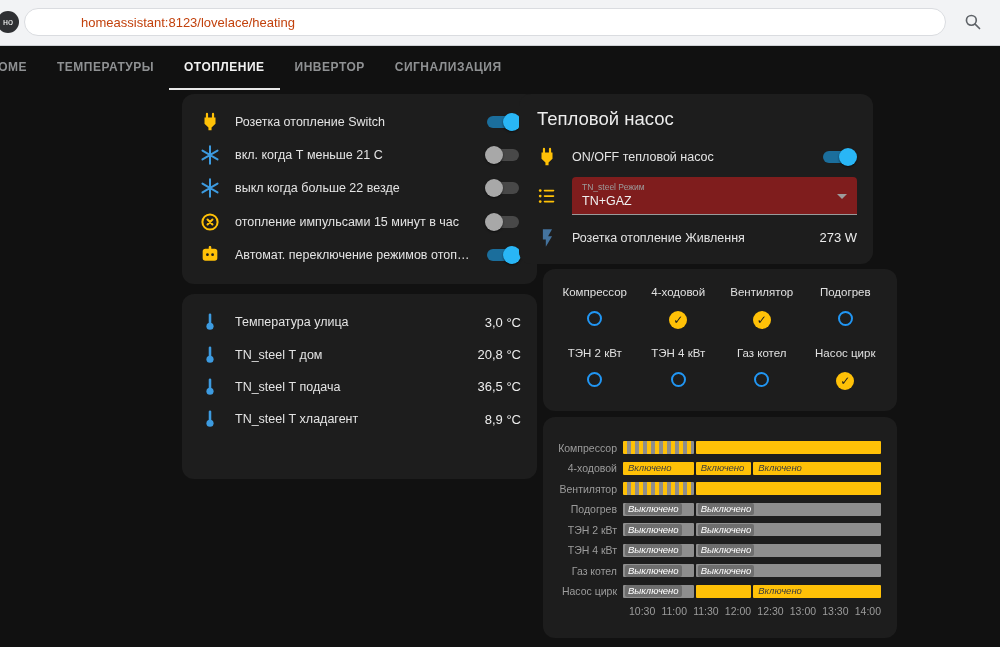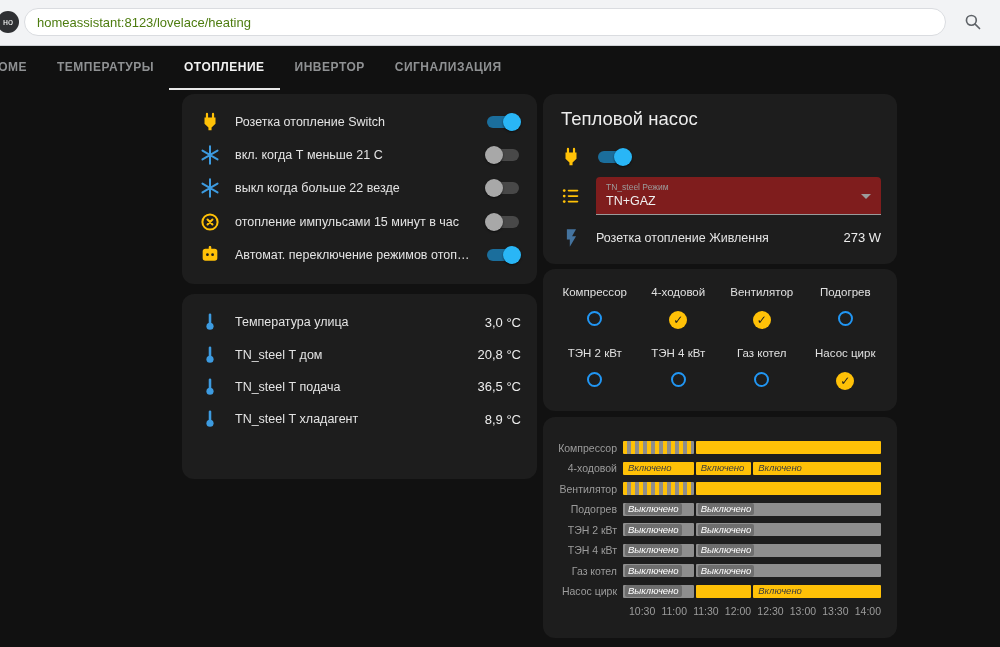--- a/index.html
+++ b/index.html
@@ -5,32 +5,32 @@
   html,body{margin:0;padding:0;}
   body{
     width:1000px;height:647px;overflow:hidden;position:relative;
     background:#111;font-family:"Liberation Sans","DejaVu Sans",sans-serif;
     -webkit-font-smoothing:antialiased;
   }
   
   .browser-bar{position:absolute;top:0;left:0;width:1000px;height:45px;background:#f2f3f5;border-bottom:1px solid #cfd2d6;z-index:5;}
   .fav-circle{position:absolute;left:-3px;top:11px;width:22px;height:22px;border-radius:50%;background:#2f3033;color:#fff;font-size:9px;display:flex;align-items:center;justify-content:center;}
   .omnibox{position:absolute;left:24px;top:8px;width:922px;height:28px;background:#fff;border:1px solid #dadce0;border-radius:14px;display:flex;align-items:center;padding:0 12px;box-sizing:border-box;}
-  .url{font-size:13px;color:#4d7c0f;white-space:nowrap;}
+  .url{font-size:13px;color:#c2410c;white-space:nowrap;margin-left:44px;}
   .magnifier{position:absolute;right:18px;top:13px;}
   
   .ha-root{position:absolute;top:46px;left:0;width:1000px;height:601px;background:var(--page-bg,#111);}
   .tab-bar{display:flex;height:44px;align-items:stretch;overflow:hidden;}
   .tab{display:flex;align-items:center;padding:0 15px;font-size:12px;font-weight:700;letter-spacing:.5px;color:#8f9193;border-bottom:2px solid transparent;cursor:pointer;white-space:nowrap;}
   .tab.active{color:#f2f2f2;border-bottom-color:#e8e8e8;}
   .tab-clip{margin-left:-26px;}
   .card{position:absolute;background:var(--card-bg,#1d1d1d);border-radius:12px;box-sizing:border-box;}
   #card-switches{left:182px;top:48px;width:355px;height:190px;padding:11px 16px;}
   #card-temps{left:182px;top:248px;width:355px;height:185px;padding:12px 16px;}
-  #card-heatpump{left:543px;top:48px;width:354px;height:170px;padding:12px 16px;}
+  #card-heatpump{left:519px;top:48px;width:354px;height:170px;padding:12px 16px;}
   #card-status{left:543px;top:223px;width:354px;height:142px;padding:17px 10px;}
   #card-history{left:543px;top:371px;width:354px;height:221px;padding:24px 16px 8px 12px;}
   
   .row{display:flex;align-items:center;height:33.4px;gap:13px;}
   #card-temps .row{height:32.4px;}
   #card-heatpump .row{height:35px;}
   .row .icon{width:24px;flex:none;display:flex;justify-content:center;}
   .row .label{flex:1;font-size:12.5px;color:#e4e4e4;white-space:nowrap;overflow:hidden;text-overflow:ellipsis;}
   .row .value{font-size:13px;color:#ededed;white-space:nowrap;}
   
@@ -209,20 +209,21 @@
     </section>
 
   <section class="card" id="card-heatpump">
     <h2 class="hp-title">Тепловой насос</h2>
     <div class="row">
       <span class="icon">
           <svg viewBox="0 0 24 24" width="22" height="22">
             <path fill="#ffc107" d="M16.5 7V3.2a1.2 1.2 0 0 0-2.4 0V7H9.9V3.2a1.2 1.2 0 0 0-2.4 0V7H6v6.8L10.3 18v3h3.4v-3L18 13.8V7h-1.5z"></path>
           </svg>
         </span>
+      <span class="label">ON/OFF тепловой насос</span>
       <span class="toggle on">
           <span class="track"></span>
           <span class="thumb"></span>
         </span>
     </div>
     <div class="select-row">
       <span class="icon">
           <svg viewBox="0 0 24 24" width="22" height="22">
             <g fill="#ffc107">
               <circle cx="4.6" cy="6" r="1.5"></circle>

